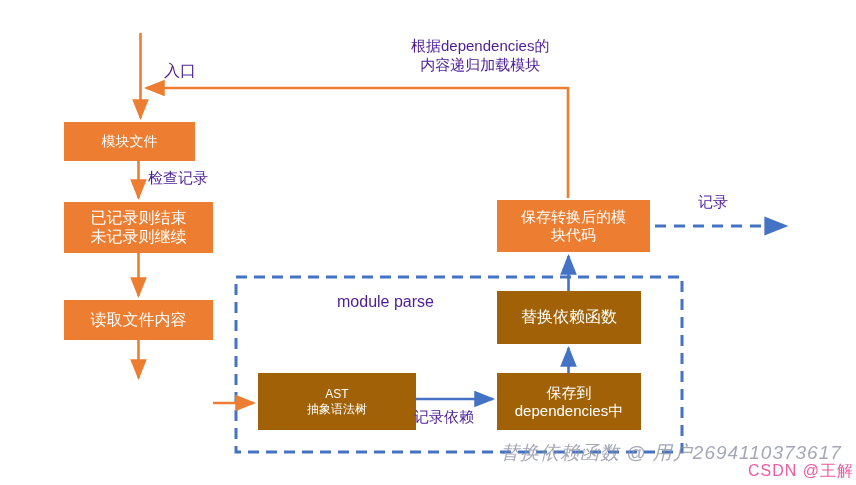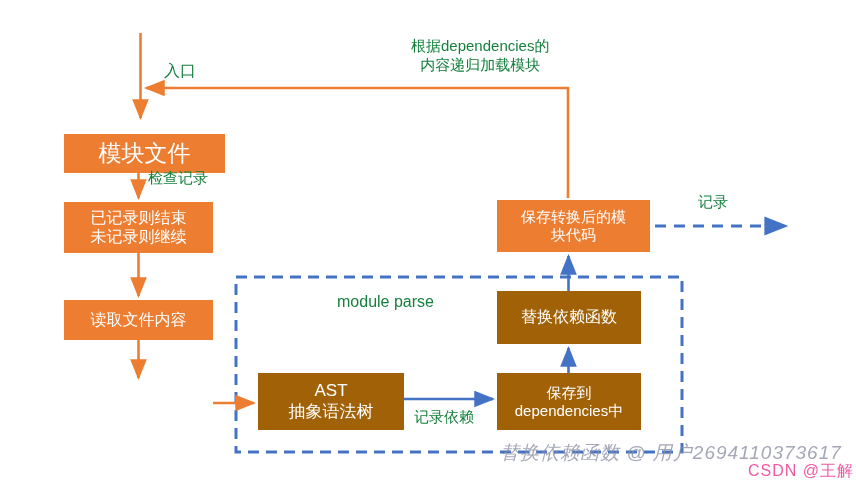--- a/index.html
+++ b/index.html
@@ -32,21 +32,21 @@
     line-height: 1.18;
     box-sizing: border-box;
     z-index: 5;
     white-space: pre-line;
   }
   .node.orange { background: #ED7D31; }
   .node.blue   { background: #a16207; }
 
   .edge-label {
     position: absolute;
-    color: #15803d;
+    color: #4c1d95;
     white-space: pre-line;
     line-height: 1.25;
     z-index: 6;
   }
   .edge-label.center { text-align: center; }
   .edge-label.left   { text-align: left; }
 
   .watermark {
     position: absolute;
     z-index: 8;
@@ -98,34 +98,34 @@
 
     <line x1="404" y1="399" x2="493" y2="399" stroke="#4472C4" stroke-width="2.6" marker-end="url(#arrow-blue)"></line>
 
     <line x1="568.5" y1="373" x2="568.5" y2="348" stroke="#4472C4" stroke-width="2.6" marker-end="url(#arrow-blue)"></line>
 
     <line x1="568.5" y1="291" x2="568.5" y2="256" stroke="#4472C4" stroke-width="2.6" marker-end="url(#arrow-blue)"></line>
 
     <line x1="655" y1="226" x2="786" y2="226" stroke="#4472C4" stroke-width="3" stroke-dasharray="11 8" marker-end="url(#arrow-blue)"></line>
   </svg>
 
-  <div class="node orange" style="left:64px; top:122px; width:161px; height:39px; font-size:23px;margin-top:12px;">模块文件</div>
+  <div class="node orange" style="left:64px; top:122px; width:131px; height:39px; font-size:14px;">模块文件</div>
 
   <div class="node orange" style="left:64px; top:300px; width:149px; height:40px; font-size:16px;">读取文件内容</div>
 
   <div class="node orange" style="left:64px; top:202px; width:149px; height:51px; font-size:16px;">已记录则结束
 未记录则继续</div>
 
 
   <div class="node orange" style="left:497px; top:200px; width:153px; height:52px; font-size:15px;">保存转换后的模
 块代码</div>
 
   <div class="node blue" style="left:497px; top:291px; width:144px; height:53px; font-size:16px;">替换依赖函数</div>
 
-  <div class="node blue" style="left:258px; top:373px; width:146px; height:57px; font-size:17px;">AST
+  <div class="node blue" style="left:258px; top:373px; width:158px; height:57px; font-size:12px;">AST
 抽象语法树</div>
 
   <div class="node blue" style="left:497px; top:373px; width:144px; height:57px; font-size:15px;">保存到
 dependencies中</div>
 
   <div class="edge-label left" style="left:151px; top:61px; font-size:16px;margin-left:13px;">入口</div>
 
   <div class="edge-label center" style="left:411px; top:37px; font-size:15px;">根据dependencies的
 内容递归加载模块</div>
 

